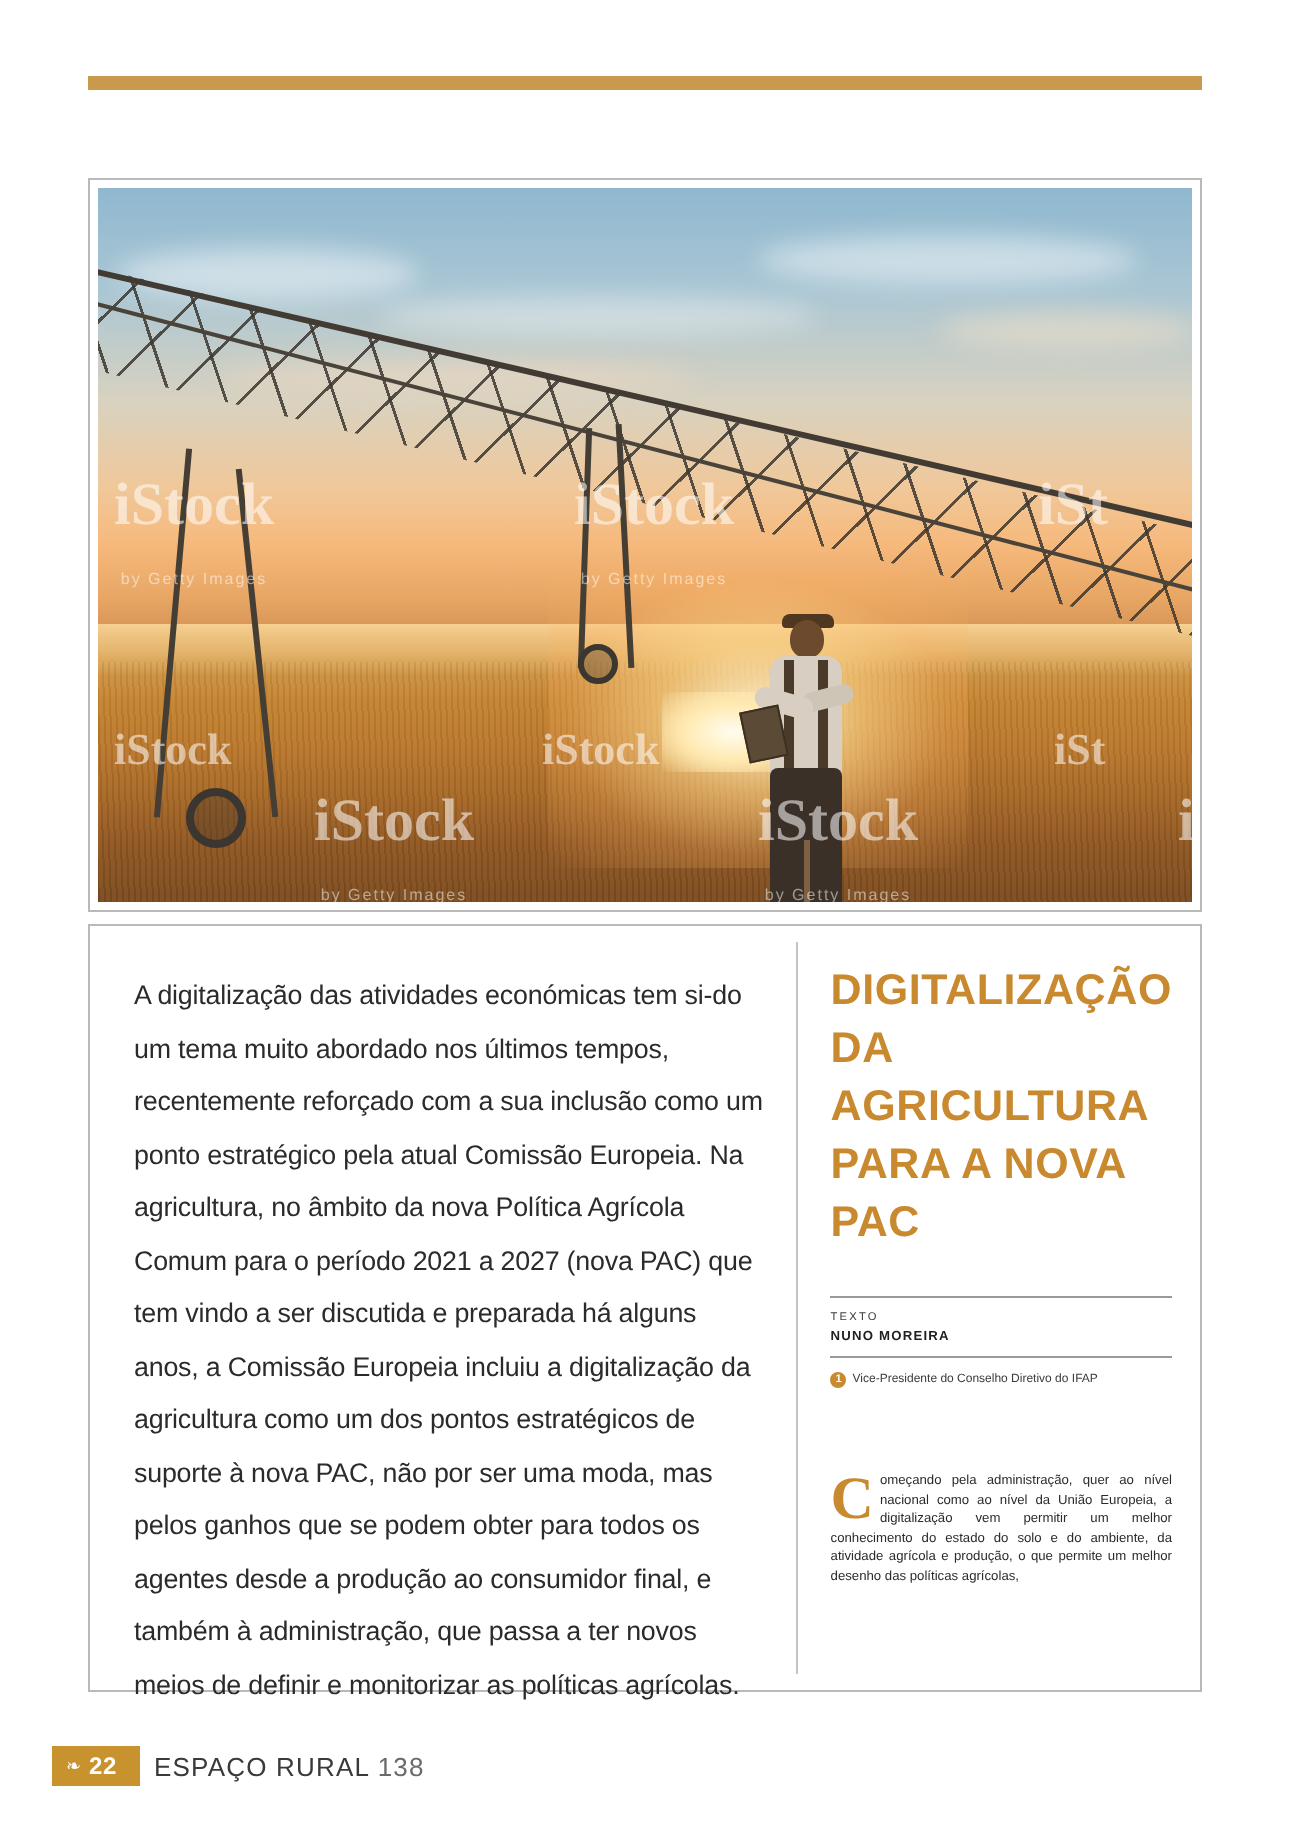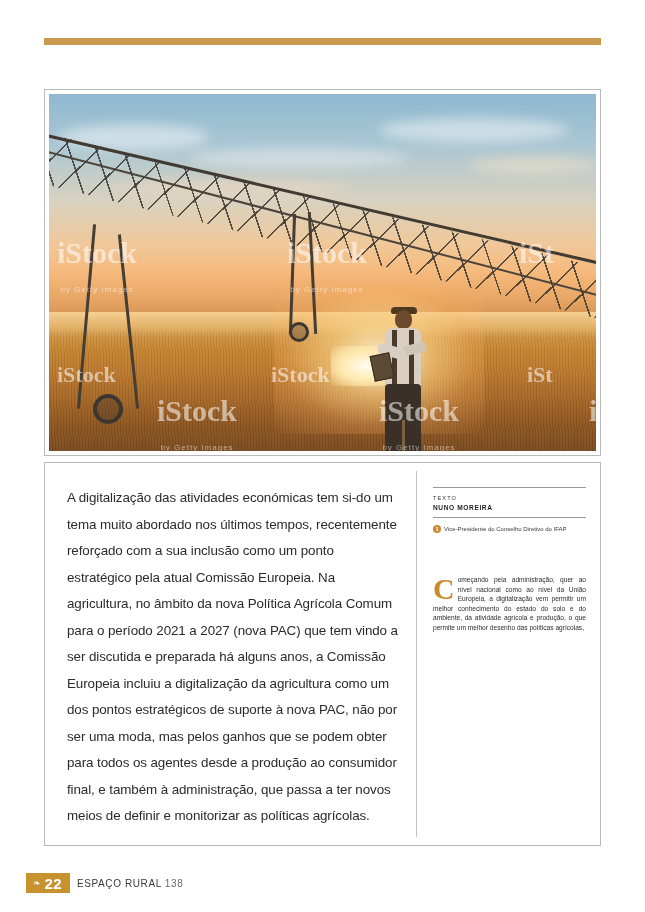--- a/index.html
+++ b/index.html
@@ -372,27 +372,27 @@
     align-items: center;
     gap: 4px;
     padding: 0 7px;
     box-sizing: border-box;
   }
   .folio .leaf {
     font-size: 9px;
     line-height: 1;
   }
   .folio .num {
-    font-size: 15px;
+    font-size: 12px;
     font-weight: bold;
     letter-spacing: 0.3px;
   }
   .footer-text {
     margin-left: 7px;
-    font-size: 10px;
+    font-size: 13px;
     letter-spacing: 0.6px;
     color: #3a3a3a;
     text-transform: uppercase;
     text-align: center;
   }
   .footer-text .issue { color: #6a6a6a; }
 </style>
 </head>
 <body>
 
@@ -476,20 +476,21 @@
 
   <div class="article">
 
     <div class="col-left">
       <p class="lede">A digitalização das atividades económicas tem si-do um tema muito abordado nos últimos tempos, recentemente reforçado com a sua inclusão como um ponto estratégico pela atual Comissão Europeia. Na agricultura, no âmbito da nova Política Agrícola Comum para o período 2021 a 2027 (nova PAC) que tem vindo a ser discutida e preparada há alguns anos, a Comissão Europeia incluiu a digitalização da agricultura como um dos pontos estratégicos de suporte à nova PAC, não por ser uma moda, mas pelos ganhos que se podem obter para todos os agentes desde a produção ao consumidor final, e também à administração, que passa a ter novos meios de definir e monitorizar as políticas agrícolas.</p>
     </div>
 
     <div class="col-divider"></div>
 
     <div class="col-right">
+      <h1 class="headline">DIGITALIZAÇÃO DA AGRICULTURA PARA A NOVA PAC</h1>
 
       <div class="byline-rule"></div>
       <div class="byline-label">TEXTO</div>
       <div class="byline-name">NUNO MOREIRA</div>
       <div class="byline-rule"></div>
       <div class="byline-role">
         <span class="marker">1</span>
         <span>Vice-Presidente do Conselho Diretivo do IFAP</span>
       </div>
 

